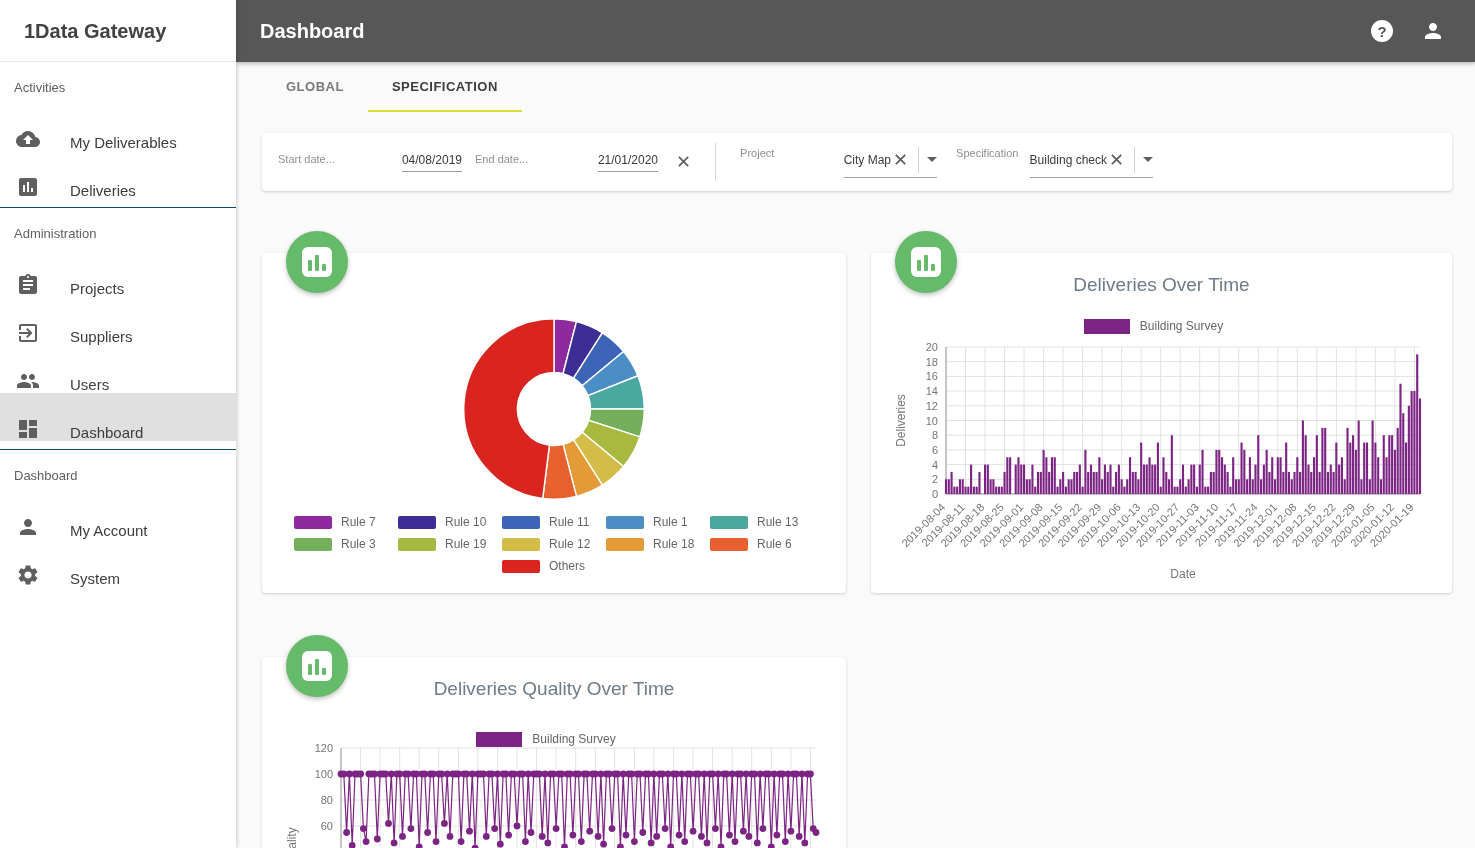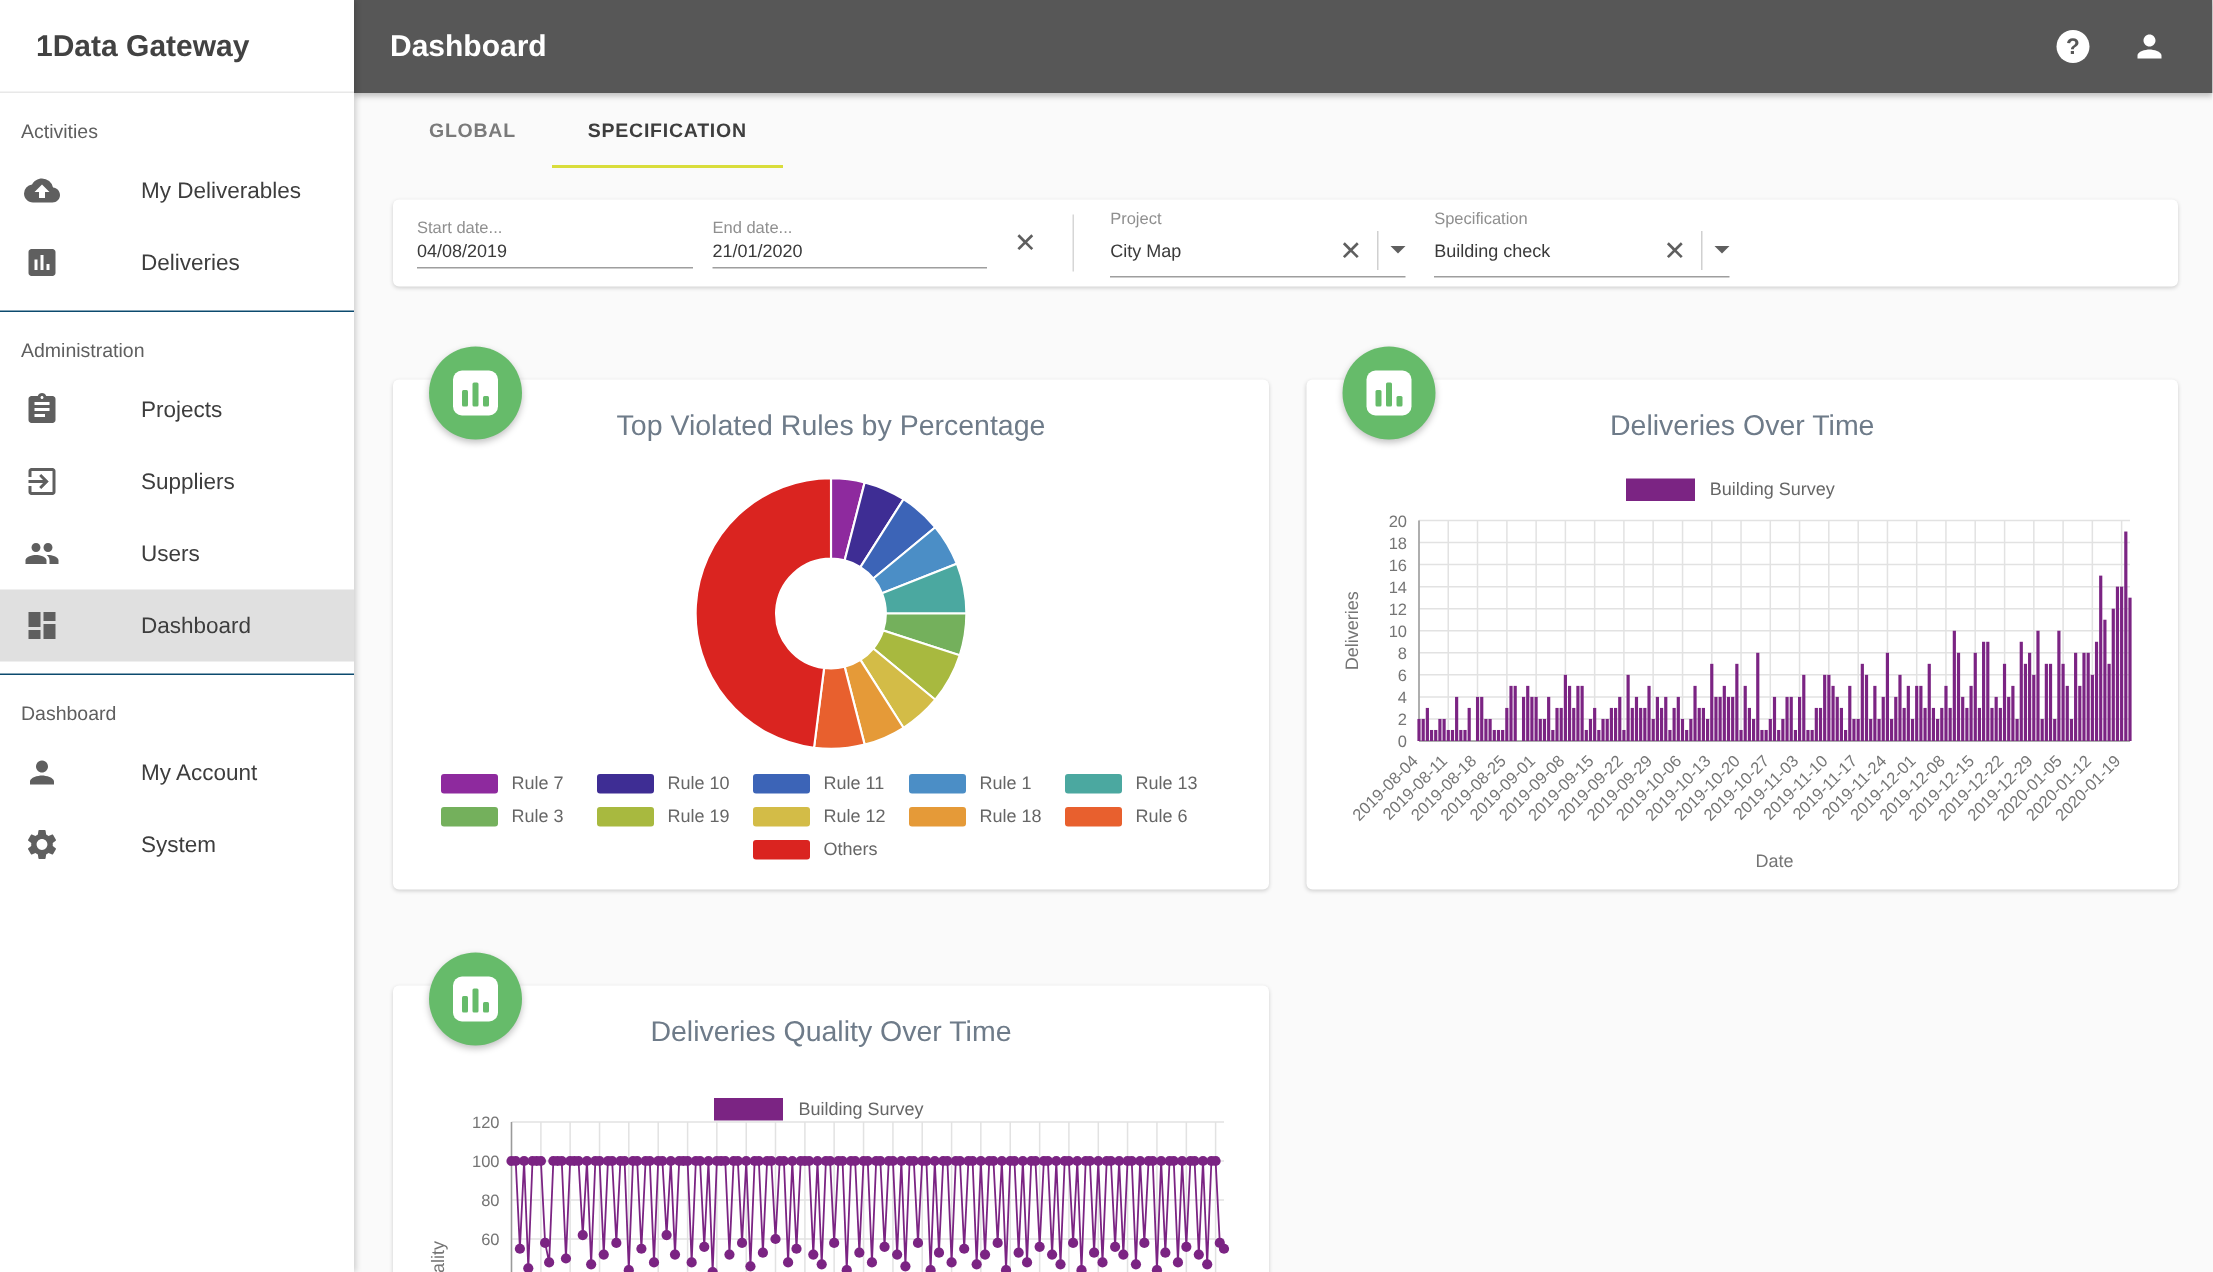--- a/index.html
+++ b/index.html
@@ -11,21 +11,21 @@
     -webkit-font-smoothing:antialiased;
   }
   .app { display:flex; width:100%; height:100%; }
 
   
   .sidebar { width:236px; min-width:236px; background:#fff; box-shadow:1px 0 4px rgba(0,0,0,.18); z-index:6; }
   .brand { height:62px; line-height:62px; padding-left:24px; font-size:20px; font-weight:600; color:#424242; border-bottom:1px solid #e8e8e8; white-space:nowrap; }
   .nav-section { border-bottom:1px solid #0c4a6e; padding-bottom:8px; }
   .nav-section:last-child { border-bottom:none; }
   .section-label { padding:18px 0 8px 14px; font-size:13px; color:#5f5f5f; }
-  .nav-item { display:flex; align-items:center; height:48px; cursor:pointer;gap:24px; }
+  .nav-item { display:flex; align-items:flex-end; height:48px; cursor:pointer; }
   .nav-item.active { background:#e0e0e0; }
   .nav-icon { width:24px; height:24px; margin-left:16px; flex:none; }
   .nav-icon svg { width:24px; height:24px; fill:#5f5f5f; display:block; }
   .nav-label { margin-left:30px; font-size:15px; color:#3d3d3d; }
 
   
   .main { flex:1; display:flex; flex-direction:column; min-width:0; }
   .topbar { height:62px; min-height:62px; background:#575757; display:flex; align-items:center; padding:0 30px 0 24px; box-shadow:0 2px 4px rgba(0,0,0,.25); z-index:5; }
   .page-title { color:#fff; font-size:20px; font-weight:700; flex:1; }
   .topbar-icons { display:flex; align-items:center; gap:28px; }
@@ -35,21 +35,21 @@
 
   .content { flex:1; overflow:hidden; position:relative; }
 
   
   .tabs { display:flex; margin-left:26px; height:50px; }
   .tab { display:flex; align-items:center; padding:0 24px; font-size:13px; font-weight:600; letter-spacing:.5px; color:#7a7a7a; border-bottom:2px solid transparent; cursor:pointer; text-transform:uppercase; }
   .tab.active { color:#3d3d3d; border-bottom-color:#d9dd3b; }
 
   
   .filter-card { margin:21px 23px 0 26px; height:58px; background:#fff; border-radius:4px; box-shadow:0 1px 3px rgba(0,0,0,.18); display:flex; align-items:center; }
-  .ffield { display:flex; flex-direction:column; justify-content:space-between; }
+  .ffield { display:flex; flex-direction:row; justify-content:space-between; }
   .ffield label { font-size:11px; color:#8f8f8f; margin-bottom:2px; }
   .frow { display:flex; align-items:center; border-bottom:1px solid #9e9e9e; padding-bottom:4px; }
   .fvalue { font-size:12px; color:#3a3a3a; flex:1; white-space:nowrap; }
   .f-start { margin-left:16px; width:184px; }
   .f-end { margin-left:13px; width:183px; }
   .clear-x { font-size:18px; color:#5f5f5f; cursor:pointer; line-height:1; padding:0 2px; }
   .clear-dates { margin-left:16px; }
   .vdiv { width:1px; height:38px; background:#d6d6d6; margin-left:22px; }
   .f-project { margin-left:24px; width:197px; }
   .f-spec { margin-left:19px; width:197px; }
@@ -222,21 +222,20 @@
       <div class="cards">
 
         <section class="card">
           <div class="badge">
               <div class="badge-inner">
                 <div class="badge-bar" style="height:11px"></div>
                 <div class="badge-bar" style="height:16px"></div>
                 <div class="badge-bar" style="height:7px"></div>
               </div>
             </div>
-          <h3 class="chart-title">Top Violated Rules by Percentage</h3>
           <svg class="donut-svg" id="donut" viewBox="0 0 200 200">
               <path d="M100.00 5.00 A95 95 0 0 1 123.63 7.98 L109.57 62.71 A38.5 38.5 0 0 0 100.00 61.50 Z" fill="#8e2a9e" stroke="#fff" stroke-width="1.5"></path>
               <path d="M123.63 7.98 A95 95 0 0 1 150.90 19.79 L120.63 67.49 A38.5 38.5 0 0 0 109.57 62.71 Z" fill="#3e2d94" stroke="#fff" stroke-width="1.5"></path>
               <path d="M150.90 19.79 A95 95 0 0 1 173.20 39.44 L129.66 75.46 A38.5 38.5 0 0 0 120.63 67.49 Z" fill="#3c64b7" stroke="#fff" stroke-width="1.5"></path>
               <path d="M173.20 39.44 A95 95 0 0 1 188.33 65.03 L135.80 85.83 A38.5 38.5 0 0 0 129.66 75.46 Z" fill="#4b8ec6" stroke="#fff" stroke-width="1.5"></path>
               <path d="M188.33 65.03 A95 95 0 0 1 195.00 100.00 L138.50 100.00 A38.5 38.5 0 0 0 135.80 85.83 Z" fill="#4ba8a0" stroke="#fff" stroke-width="1.5"></path>
               <path d="M195.00 100.00 A95 95 0 0 1 190.35 129.36 L136.62 111.90 A38.5 38.5 0 0 0 138.50 100.00 Z" fill="#74b05c" stroke="#fff" stroke-width="1.5"></path>
               <path d="M190.35 129.36 A95 95 0 0 1 173.20 160.56 L129.66 124.54 A38.5 38.5 0 0 0 136.62 111.90 Z" fill="#a8b93f" stroke="#fff" stroke-width="1.5"></path>
               <path d="M173.20 160.56 A95 95 0 0 1 150.90 180.21 L120.63 132.51 A38.5 38.5 0 0 0 129.66 124.54 Z" fill="#d3bc47" stroke="#fff" stroke-width="1.5"></path>
               <path d="M150.90 180.21 A95 95 0 0 1 123.63 192.02 L109.57 137.29 A38.5 38.5 0 0 0 120.63 132.51 Z" fill="#e59a38" stroke="#fff" stroke-width="1.5"></path>

